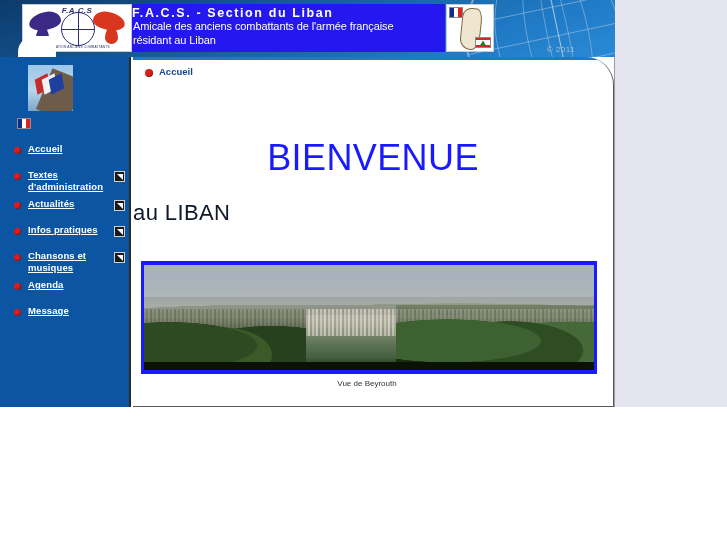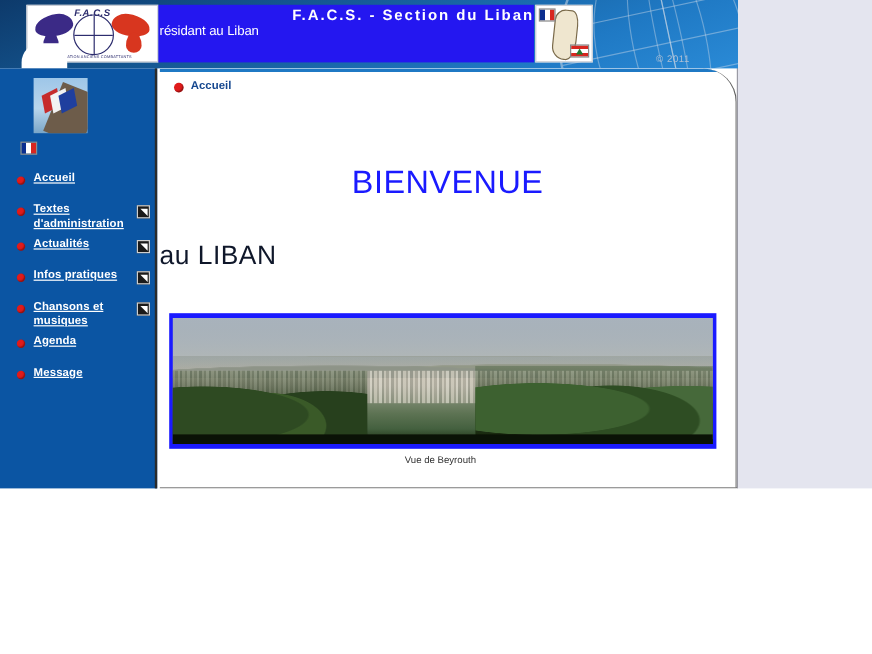--- a/index.html
+++ b/index.html
@@ -140,21 +140,21 @@
   
   .title-band {
     position:absolute;
     left: 132px; top: 4px;
     width: 313px; height: 48px;
     background: #2417f0;
     color:#ffffff;
     overflow:hidden;
   }
   .title-main {
-    text-align:right;
+    text-align:left;
     font-size: 12.5px;
     font-weight: bold;
     letter-spacing: 1.6px;
     margin-top: 2px;
     white-space:nowrap;
   }
   .title-sub {
     font-size: 11px;
     line-height: 13.5px;
     padding-left: 1px;
@@ -321,21 +321,21 @@
     color:#15478f;
     font-size:9.5px;
     font-weight:bold;
   }
 
   .welcome1 {
     position:absolute;
     left:0; top:80px; width:100%;
     text-align:center;
     color:#1a1aff;
-    font-size:27px;
+    font-size:36px;
     letter-spacing:.4px;
   }
   .welcome2 {
     position:absolute;
     left:0; top:143px; width:100%;
     text-align:left;
     color:#0f172a;
     font-size:22px;
     letter-spacing:.4px;
   }
@@ -434,20 +434,21 @@
       <div class="logo-globe">
           <i></i>
           <b></b>
         </div>
       <div class="logo-facs">F.A.C.S</div>
       <div class="logo-sub">FEDERATION ANCIENS COMBATTANTS</div>
     </div>
 
     <div class="title-band">
       <div class="title-main">F.A.C.S.  -  Section du Liban</div>
+      <div class="title-sub">Amicale des anciens combattants de l'armée française</div>
       <div class="title-sub">résidant au Liban</div>
     </div>
 
     <div class="map-box">
       <div class="lb-shape"></div>
       <div class="fr-flag"></div>
       <div class="lb-flag"></div>
     </div>
 
     <div class="copyright">© 2011</div>

